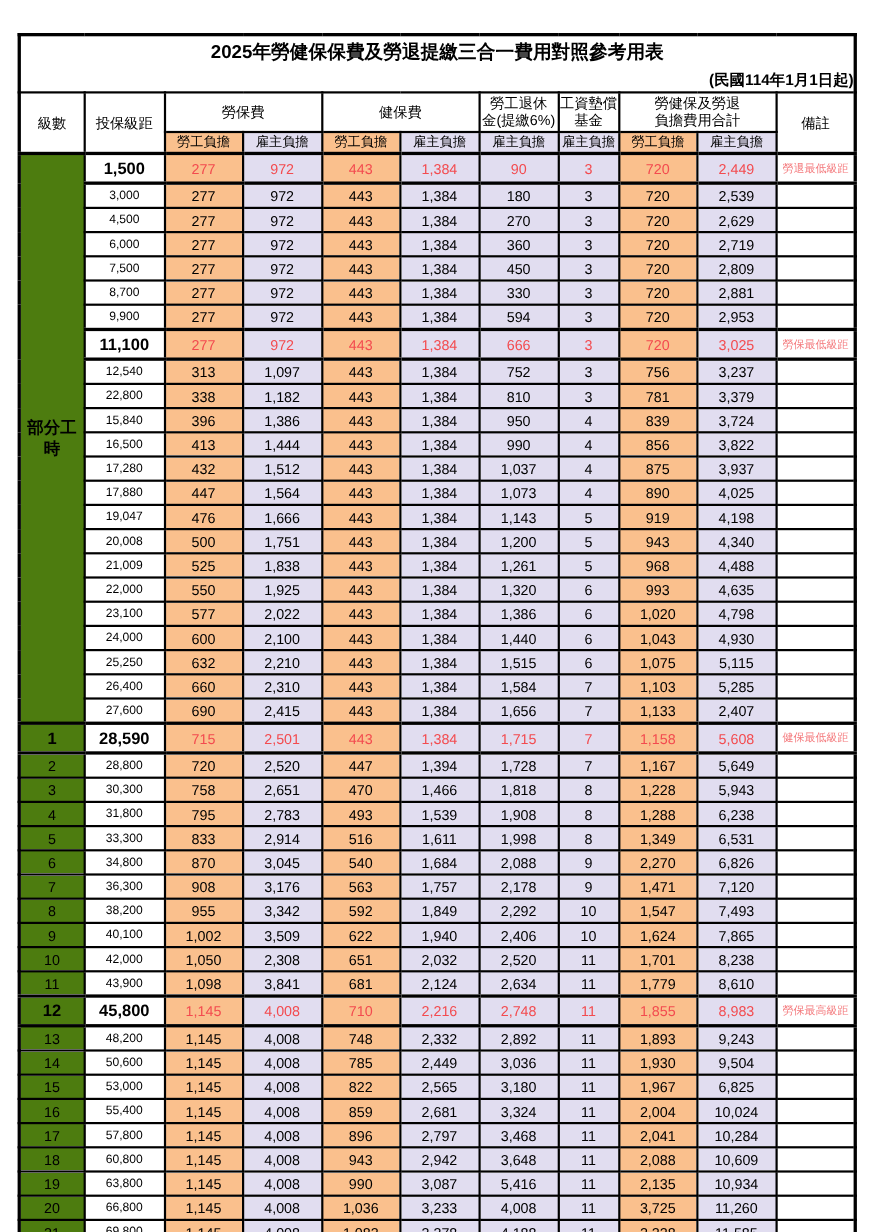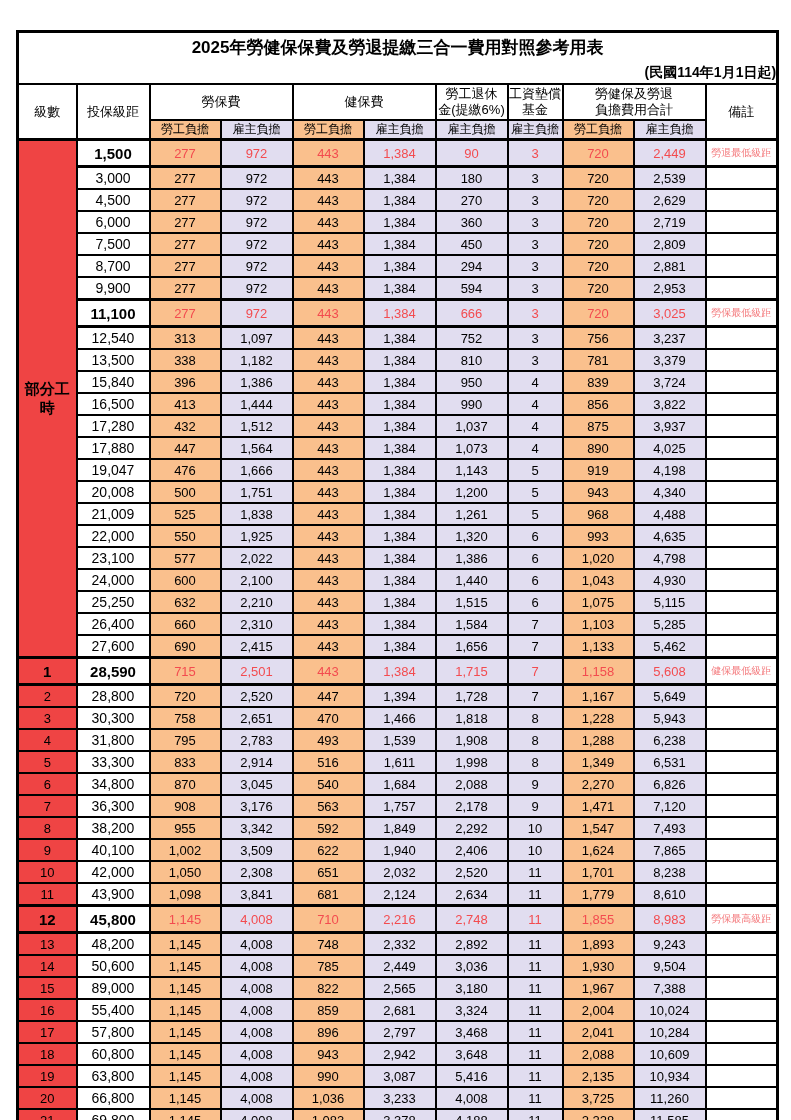--- a/index.html
+++ b/index.html
@@ -17,22 +17,22 @@
         overflow:hidden;font-weight:normal;color:#000;}
   .titlecell{height:50px;border-bottom:2px solid var(--line);}
   .t1{font-size:17px;font-weight:bold;line-height:28px;}
   .t2{font-size:14px;font-weight:bold;line-height:20px;text-align:right;}
   .gh{font-size:13px;height:34px;background:#fff;}
   .pre{white-space:pre-line;line-height:16px;}
   .sh{font-size:12px;height:17px;}
   .emp{background:var(--orange);}
   .er{background:var(--lav);}
   tbody td{height:20px;font-size:13px;}
-  td.level{background:#ef4444;}
-  td.bracket{background:#fff;font-size:14px;}
+  td.level{background:#4d7c0f;}
+  td.bracket{background:#fff;font-size:11px;}
   td.note{background:#fff;font-size:10px;color:var(--note-red);padding:0 1px;}
   td.pt{font-size:13px;letter-spacing:0;}
   tr.hl td{color:var(--red);height:24px;border-top-width:3px;border-bottom-width:3px;}
   tr.hl td.level,tr.hl td.bracket{color:#000;font-weight:bold;font-size:15px;}
   tr.hl td.note{color:var(--note-red);}
 </style>
 </head>
 <body>
 
 <div class="page">
@@ -142,21 +142,21 @@
           <td class="emp">720</td>
           <td class="er">2,809</td>
           <td class="note"></td>
         </tr>
         <tr>
           <td class="bracket">8,700</td>
           <td class="emp">277</td>
           <td class="er">972</td>
           <td class="emp">443</td>
           <td class="er">1,384</td>
-          <td class="er">294</td>
+          <td class="er">330</td>
           <td class="er">3</td>
           <td class="emp">720</td>
           <td class="er">2,881</td>
           <td class="note"></td>
         </tr>
         <tr>
           <td class="bracket">9,900</td>
           <td class="emp">277</td>
           <td class="er">972</td>
           <td class="emp">443</td>
@@ -185,21 +185,21 @@
           <td class="er">1,097</td>
           <td class="emp">443</td>
           <td class="er">1,384</td>
           <td class="er">752</td>
           <td class="er">3</td>
           <td class="emp">756</td>
           <td class="er">3,237</td>
           <td class="note"></td>
         </tr>
         <tr>
-          <td class="bracket">13,500</td>
+          <td class="bracket">22,800</td>
           <td class="emp">338</td>
           <td class="er">1,182</td>
           <td class="emp">443</td>
           <td class="er">1,384</td>
           <td class="er">810</td>
           <td class="er">3</td>
           <td class="emp">781</td>
           <td class="er">3,379</td>
           <td class="note"></td>
         </tr>
@@ -349,21 +349,21 @@
         </tr>
         <tr>
           <td class="bracket">27,600</td>
           <td class="emp">690</td>
           <td class="er">2,415</td>
           <td class="emp">443</td>
           <td class="er">1,384</td>
           <td class="er">1,656</td>
           <td class="er">7</td>
           <td class="emp">1,133</td>
-          <td class="er">5,462</td>
+          <td class="er">2,407</td>
           <td class="note"></td>
         </tr>
         <tr class="hl">
           <td class="level">1</td>
           <td class="bracket">28,590</td>
           <td class="emp">715</td>
           <td class="er">2,501</td>
           <td class="emp">443</td>
           <td class="er">1,384</td>
           <td class="er">1,715</td>
@@ -536,29 +536,29 @@
           <td class="emp">785</td>
           <td class="er">2,449</td>
           <td class="er">3,036</td>
           <td class="er">11</td>
           <td class="emp">1,930</td>
           <td class="er">9,504</td>
           <td class="note"></td>
         </tr>
         <tr>
           <td class="level">15</td>
-          <td class="bracket">89,000</td>
+          <td class="bracket">53,000</td>
           <td class="emp">1,145</td>
           <td class="er">4,008</td>
           <td class="emp">822</td>
           <td class="er">2,565</td>
           <td class="er">3,180</td>
           <td class="er">11</td>
           <td class="emp">1,967</td>
-          <td class="er">7,388</td>
+          <td class="er">6,825</td>
           <td class="note"></td>
         </tr>
         <tr>
           <td class="level">16</td>
           <td class="bracket">55,400</td>
           <td class="emp">1,145</td>
           <td class="er">4,008</td>
           <td class="emp">859</td>
           <td class="er">2,681</td>
           <td class="er">3,324</td>

